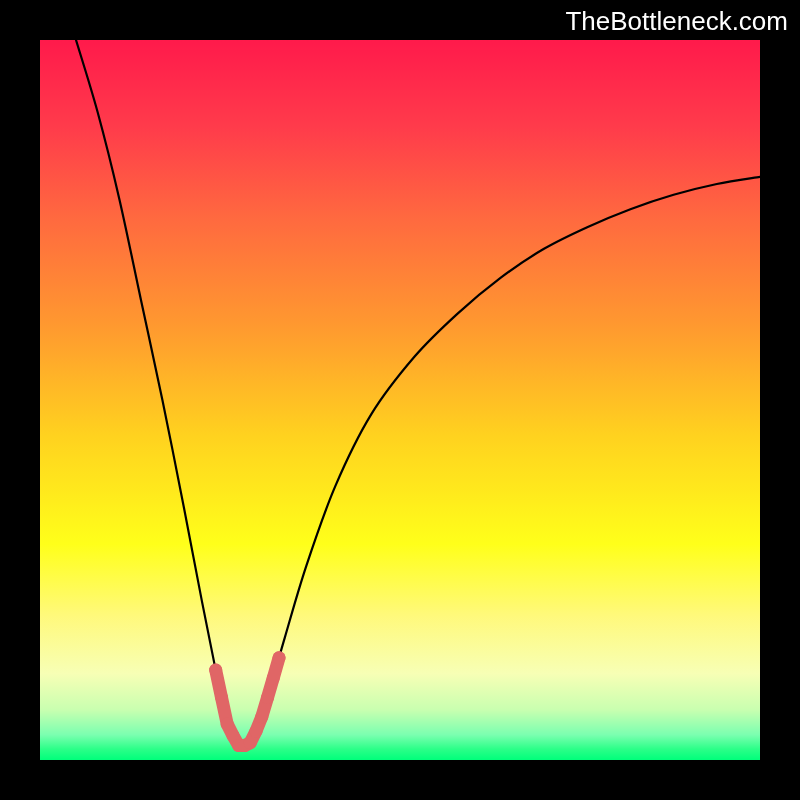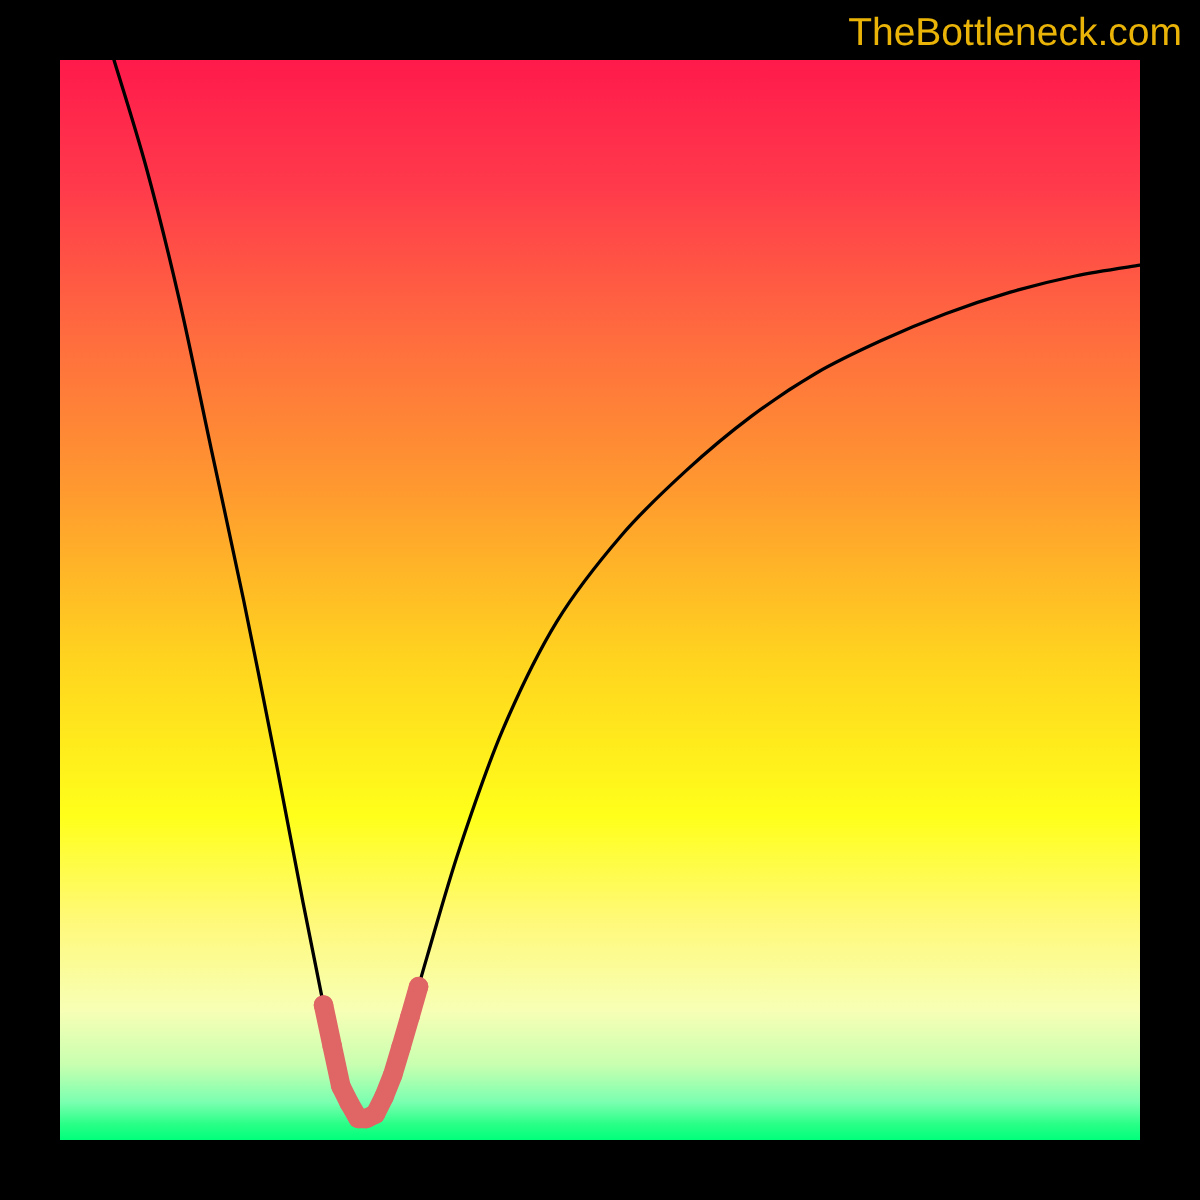--- a/index.html
+++ b/index.html
@@ -23,21 +23,21 @@
     position: absolute;
     left: 0;
     top: 0;
     width: 720px;
     height: 720px;
   }
   .watermark {
     position: absolute;
     top: 6px;
     right: 12px;
-    color: #eab308;
+    color: #ffffff;
     font-size: 26px;
     letter-spacing: 0px;
     font-weight: 400;
   }
   svg {
     display: block;
   }
 </style>
 </head>
 <body>

